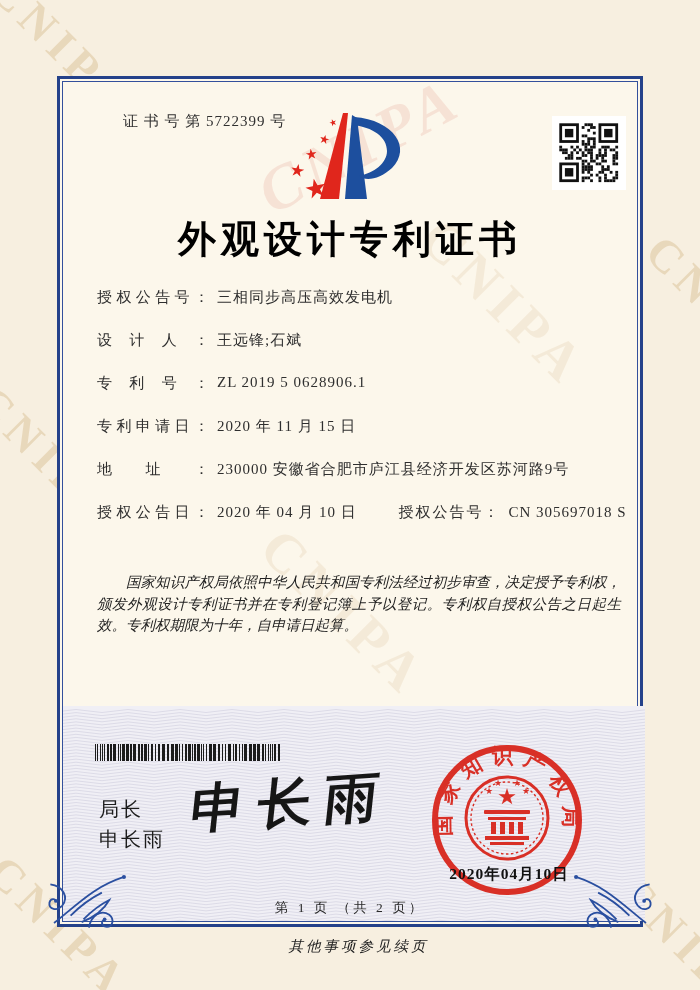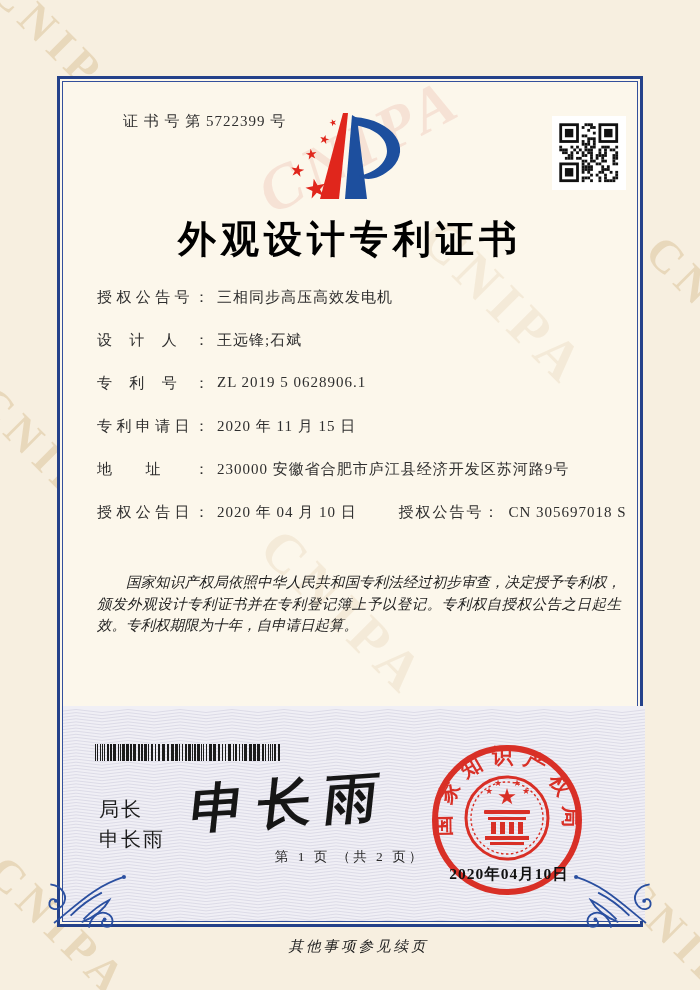--- a/index.html
+++ b/index.html
@@ -57,21 +57,21 @@
   .sig-script{
     position:absolute;left:192px;top:766px;width:230px;
     font-size:54px;font-weight:600;letter-spacing:12px;color:#161616;
     transform:skewX(-10deg) rotate(-4deg);white-space:nowrap;
   }
   .seal{position:absolute;left:427px;top:740px;width:160px;height:160px;opacity:.95;}
   .seal-date{
     position:absolute;left:430px;top:864px;width:158px;text-align:center;
     font-size:15.5px;font-weight:bold;letter-spacing:1px;color:#111;font-family:Liberation Serif, serif;
   }
-  .page-info{position:absolute;left:0;right:0;top:848px;text-align:center;font-size:13.5px;letter-spacing:3px;color:#2a2a2a;}
+  .page-info{position:absolute;left:0;right:0;top:899px;text-align:center;font-size:13.5px;letter-spacing:3px;color:#2a2a2a;}
   .bottom-note{position:absolute;left:0;right:0;top:937px;text-align:center;font-size:14.5px;letter-spacing:3px;color:#222;font-style:italic;padding-left:17px;}
   .flourish{position:absolute;width:94px;height:92px;}
   .flourish.bl{left:42px;top:842px;}
   .flourish.br{left:564px;top:842px;transform:scaleX(-1);}
 </style>
 </head>
 <body>
 
 <div class="page">
 

